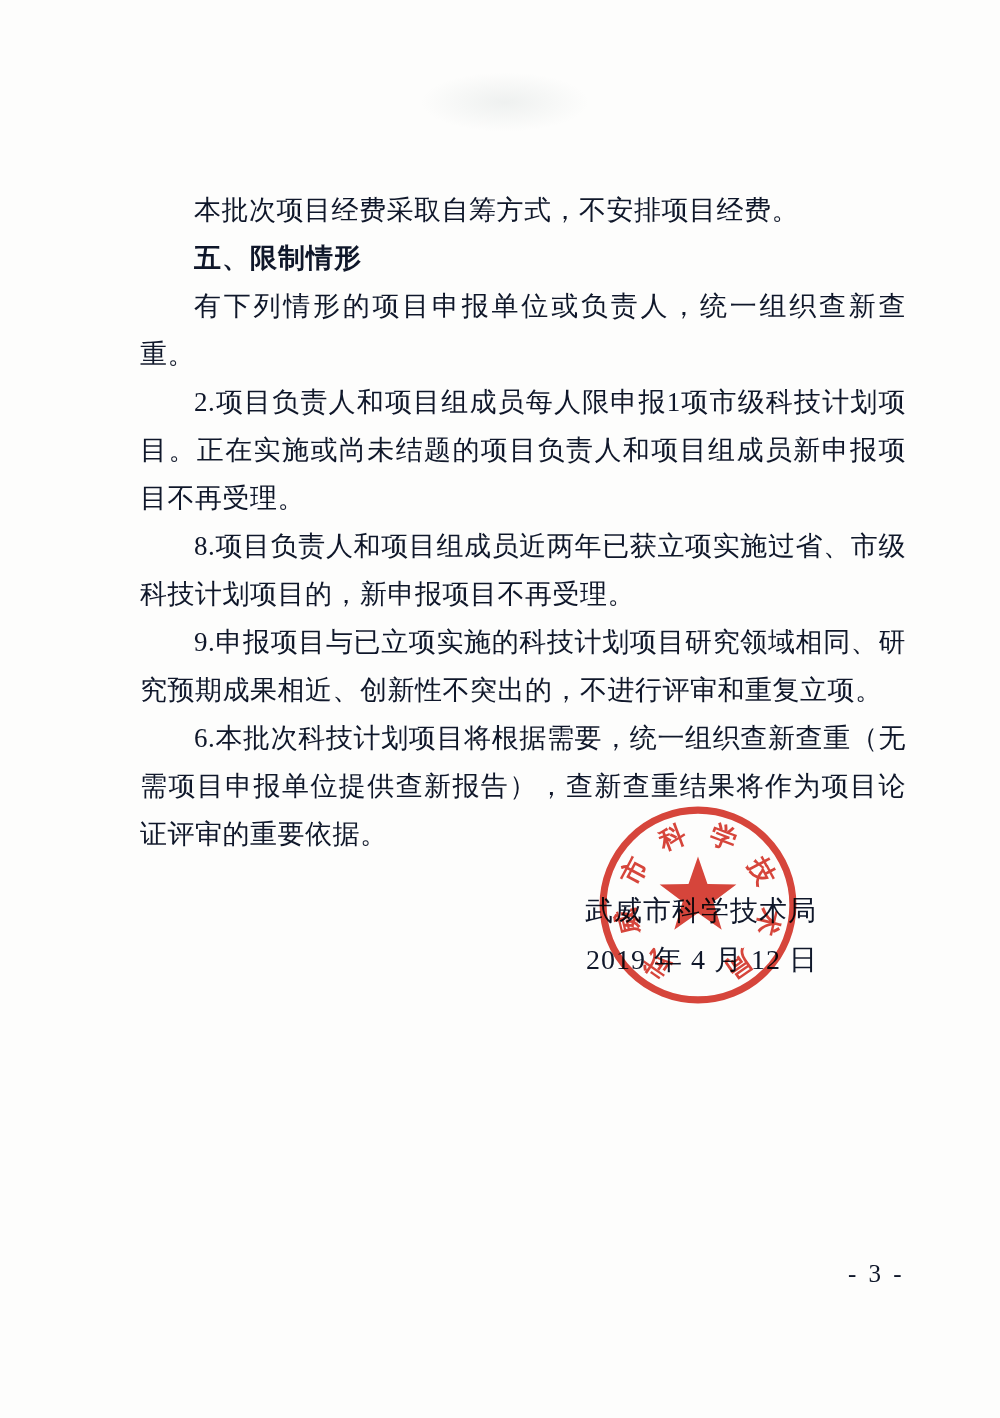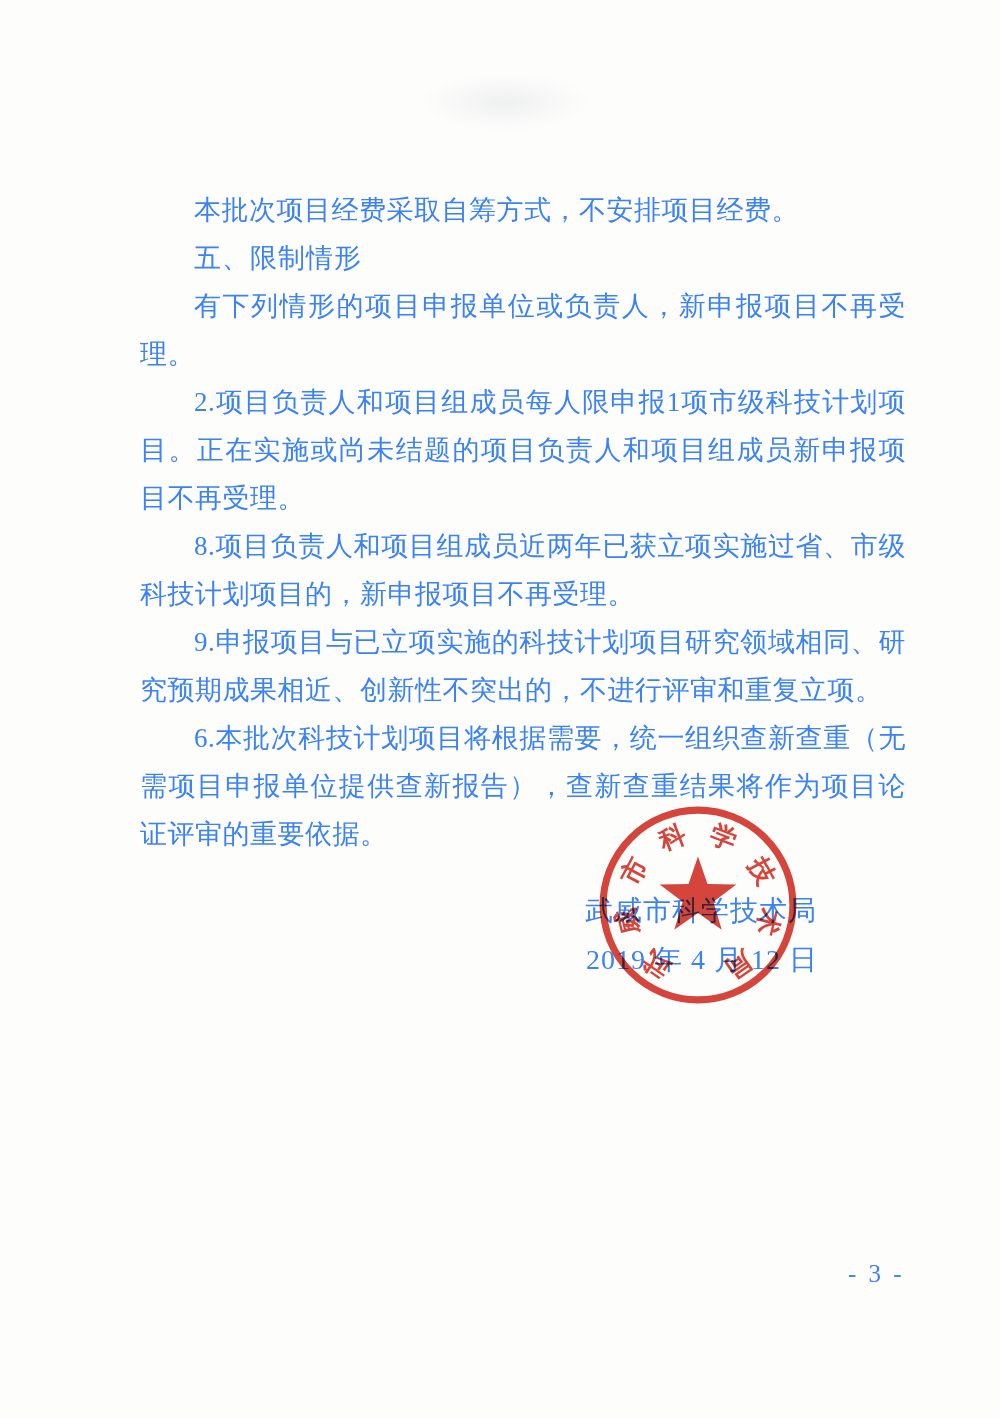--- a/index.html
+++ b/index.html
@@ -2,21 +2,21 @@
 <html><head>
 <meta charset="utf-8">
 <style>
   html, body { margin: 0; padding: 0; background: #ffffff; }
   .page {
     position: relative;
     width: 1000px;
     height: 1418px;
     background: #fdfdfc;
     font-family: "Liberation Serif", "DejaVu Serif", serif;
-    color: #3b82f6;
+    color: #0f172a;
     overflow: hidden;
   }
   .scan-smudge {
     position: absolute;
     left: 420px; top: 72px;
     width: 170px; height: 60px;
     background: radial-gradient(ellipse at center, rgba(150,165,165,0.14), rgba(150,165,165,0) 70%);
     pointer-events: none;
   }
   .content {
@@ -30,21 +30,21 @@
     text-align-last: left;
     letter-spacing: 0.5px;
   }
   .para {
     margin: 0;
     text-indent: 2em;
   }
   .heading {
     margin: 0;
     text-indent: 2em;
-    font-weight: normal;
+    font-weight: bold;
     font-family: "Liberation Sans", "DejaVu Sans", sans-serif;
     letter-spacing: 1px;
   }
   .signature-name {
     position: absolute;
     left: 585px;
     top: 892px;
     font-size: 28px;
     letter-spacing: 1px;
     white-space: nowrap;
@@ -83,21 +83,21 @@
 </head>
 <body>
 
 <div class="page">
 
   <div class="scan-smudge"></div>
 
   <div class="content">
     <p class="para">本批次项目经费采取自筹方式，不安排项目经费。</p>
     <p class="heading">五、限制情形</p>
-    <p class="para">有下列情形的项目申报单位或负责人，新申报项目不再受理。</p>
+    <p class="para">有下列情形的项目申报单位或负责人，统一组织查新查重。</p>
     <p class="para">2.项目负责人和项目组成员每人限申报1项市级科技计划项目。正在实施或尚未结题的项目负责人和项目组成员新申报项目不再受理。</p>
     <p class="para">8.项目负责人和项目组成员近两年已获立项实施过省、市级科技计划项目的，新申报项目不再受理。</p>
     <p class="para">9.申报项目与已立项实施的科技计划项目研究领域相同、研究预期成果相近、创新性不突出的，不进行评审和重复立项。</p>
     <p class="para">6.本批次科技计划项目将根据需要，统一组织查新查重（无需项目申报单位提供查新报告），查新查重结果将作为项目论证评审的重要依据。</p>
   </div>
 
   <div class="signature-name">武威市科学技术局</div>
   <div class="signature-date">2019 年 4 月 12 日</div>
 
   <svg class="seal" viewBox="0 0 210 210" xmlns="http://www.w3.org/2000/svg">

